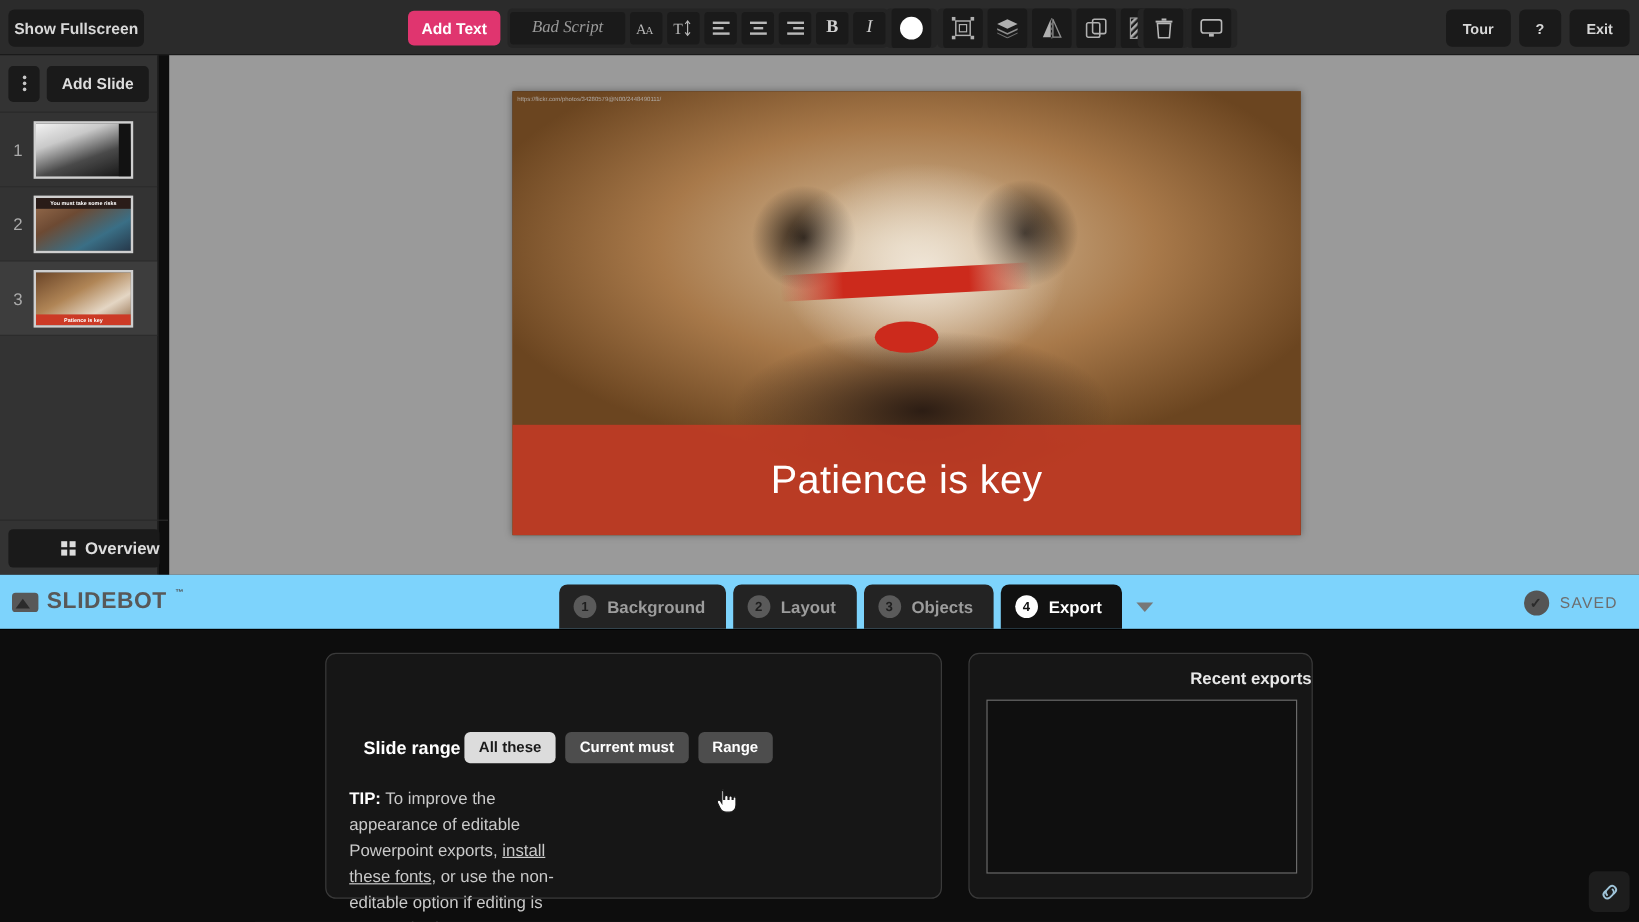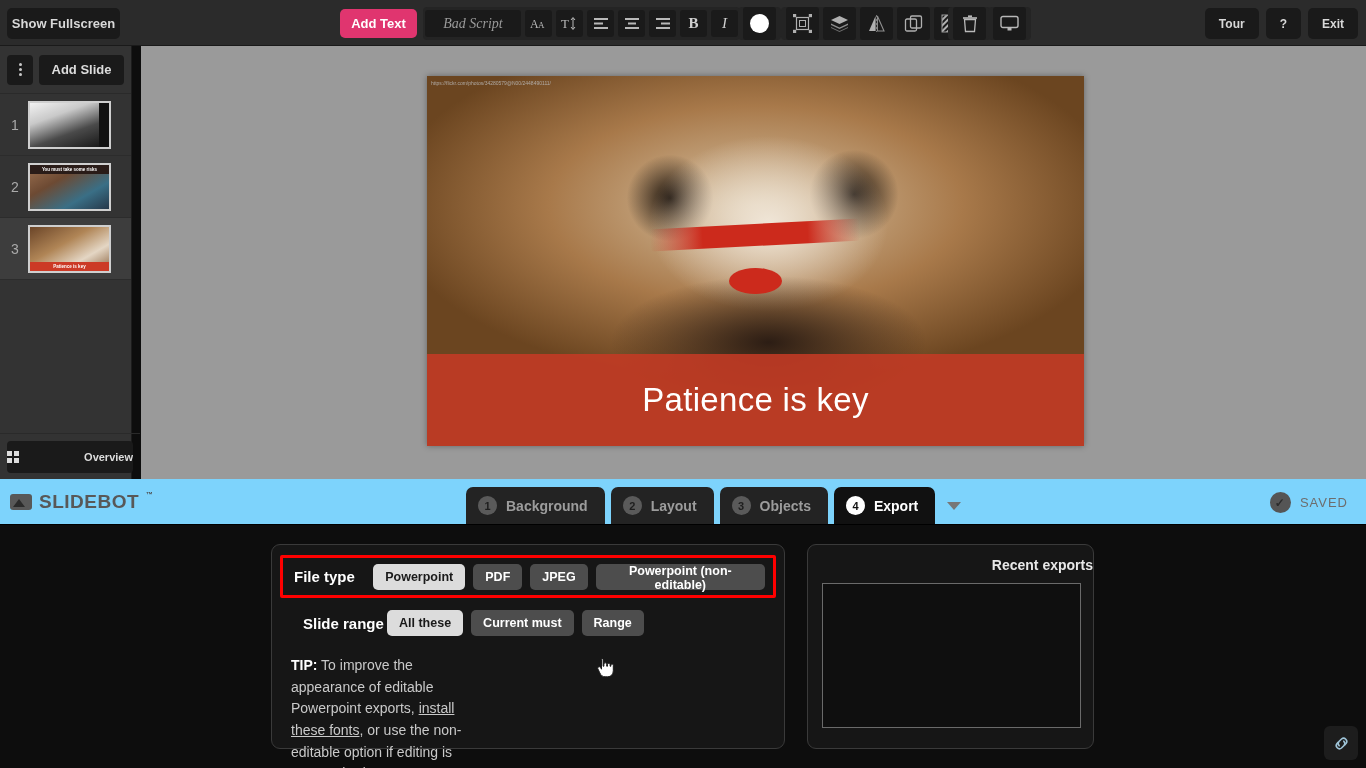--- a/index.html
+++ b/index.html
@@ -92,22 +92,22 @@
   .thumb2 .thumb-cap { top: 0; background: #2a1c18; }
   .thumb3 { background: linear-gradient(150deg,#6b4528 0%,#b08556 40%,#e4d6c4 70%,#8a6340 100%); }
   .thumb3 .thumb-cap { bottom: 0; background: #cc3a26; }
   .overview-wrap {
     position: absolute; left: 0; bottom: 0; width: 140px; height: 46px;
     display: flex; align-items: center; justify-content: center;
     border-top: 1px solid #2a2a2a;
   }
   .overview-btn {
     width: 126px; height: 32px; background: #1a1a1a; color: #ddd;
-    border: none; border-radius: 4px; font-size: 11px; font-weight: bold;
-    display: flex; align-items: center; justify-content: space-between; gap: 8px; cursor: pointer;
+    border: none; border-radius: 4px; font-size: 14px; font-weight: bold;
+    display: flex; align-items: center; justify-content: flex-end; gap: 8px; cursor: pointer;
   }
   .grid-icon { display: grid; grid-template-columns: 5px 5px; grid-template-rows: 5px 5px; gap: 2px; }
   .grid-icon i { background: #ddd; display: block; }
 
   
   .canvas {
     position: absolute; left: 141px; top: 46px; width: 1225px; height: 433px;
     background: #9a9a9a;
   }
   .slide {
@@ -455,27 +455,20 @@
 
     <div class="saved">
       <span class="check-circle">✓</span>
       <span>SAVED</span>
     </div>
   </div>
 
   <div class="bottom">
     <div class="panel panel-export">
 
-      <div class="row row-filetype row-highlight">
-        <span class="row-label">File type</span>
-        <button class="chip selected">Powerpoint</button>
-        <button class="chip">PDF</button>
-        <button class="chip">JPEG</button>
-        <button class="chip">Powerpoint (non-editable)</button>
-      </div>
 
       <div class="row row-sliderange">
         <span class="row-label">Slide range</span>
         <button class="chip selected">All these</button>
         <button class="chip">Current must</button>
         <button class="chip">Range</button>
       </div>
 
       <div class="tip">
         <b>TIP:</b><span> To improve the appearance of editable Powerpoint exports, </span><u>install these fonts</u><span>, or use the non-editable option if editing is not required.</span>

